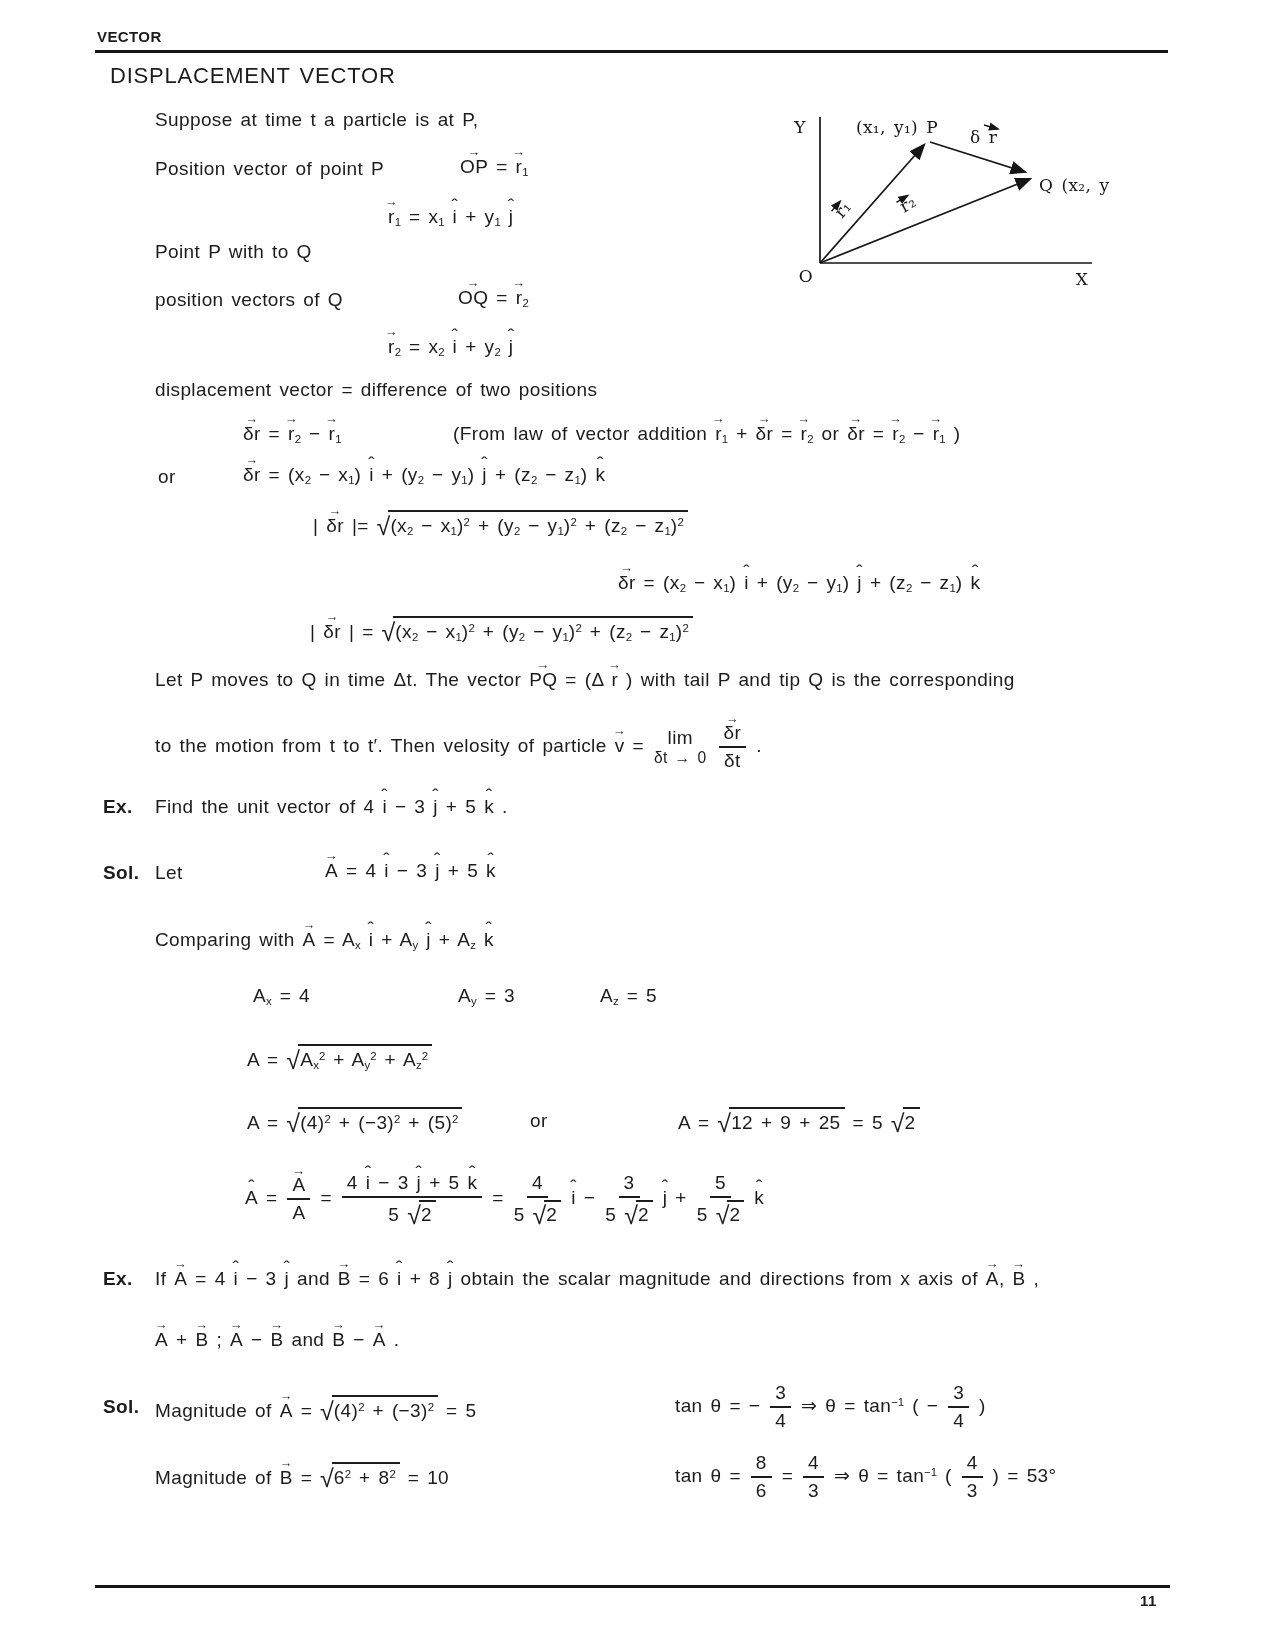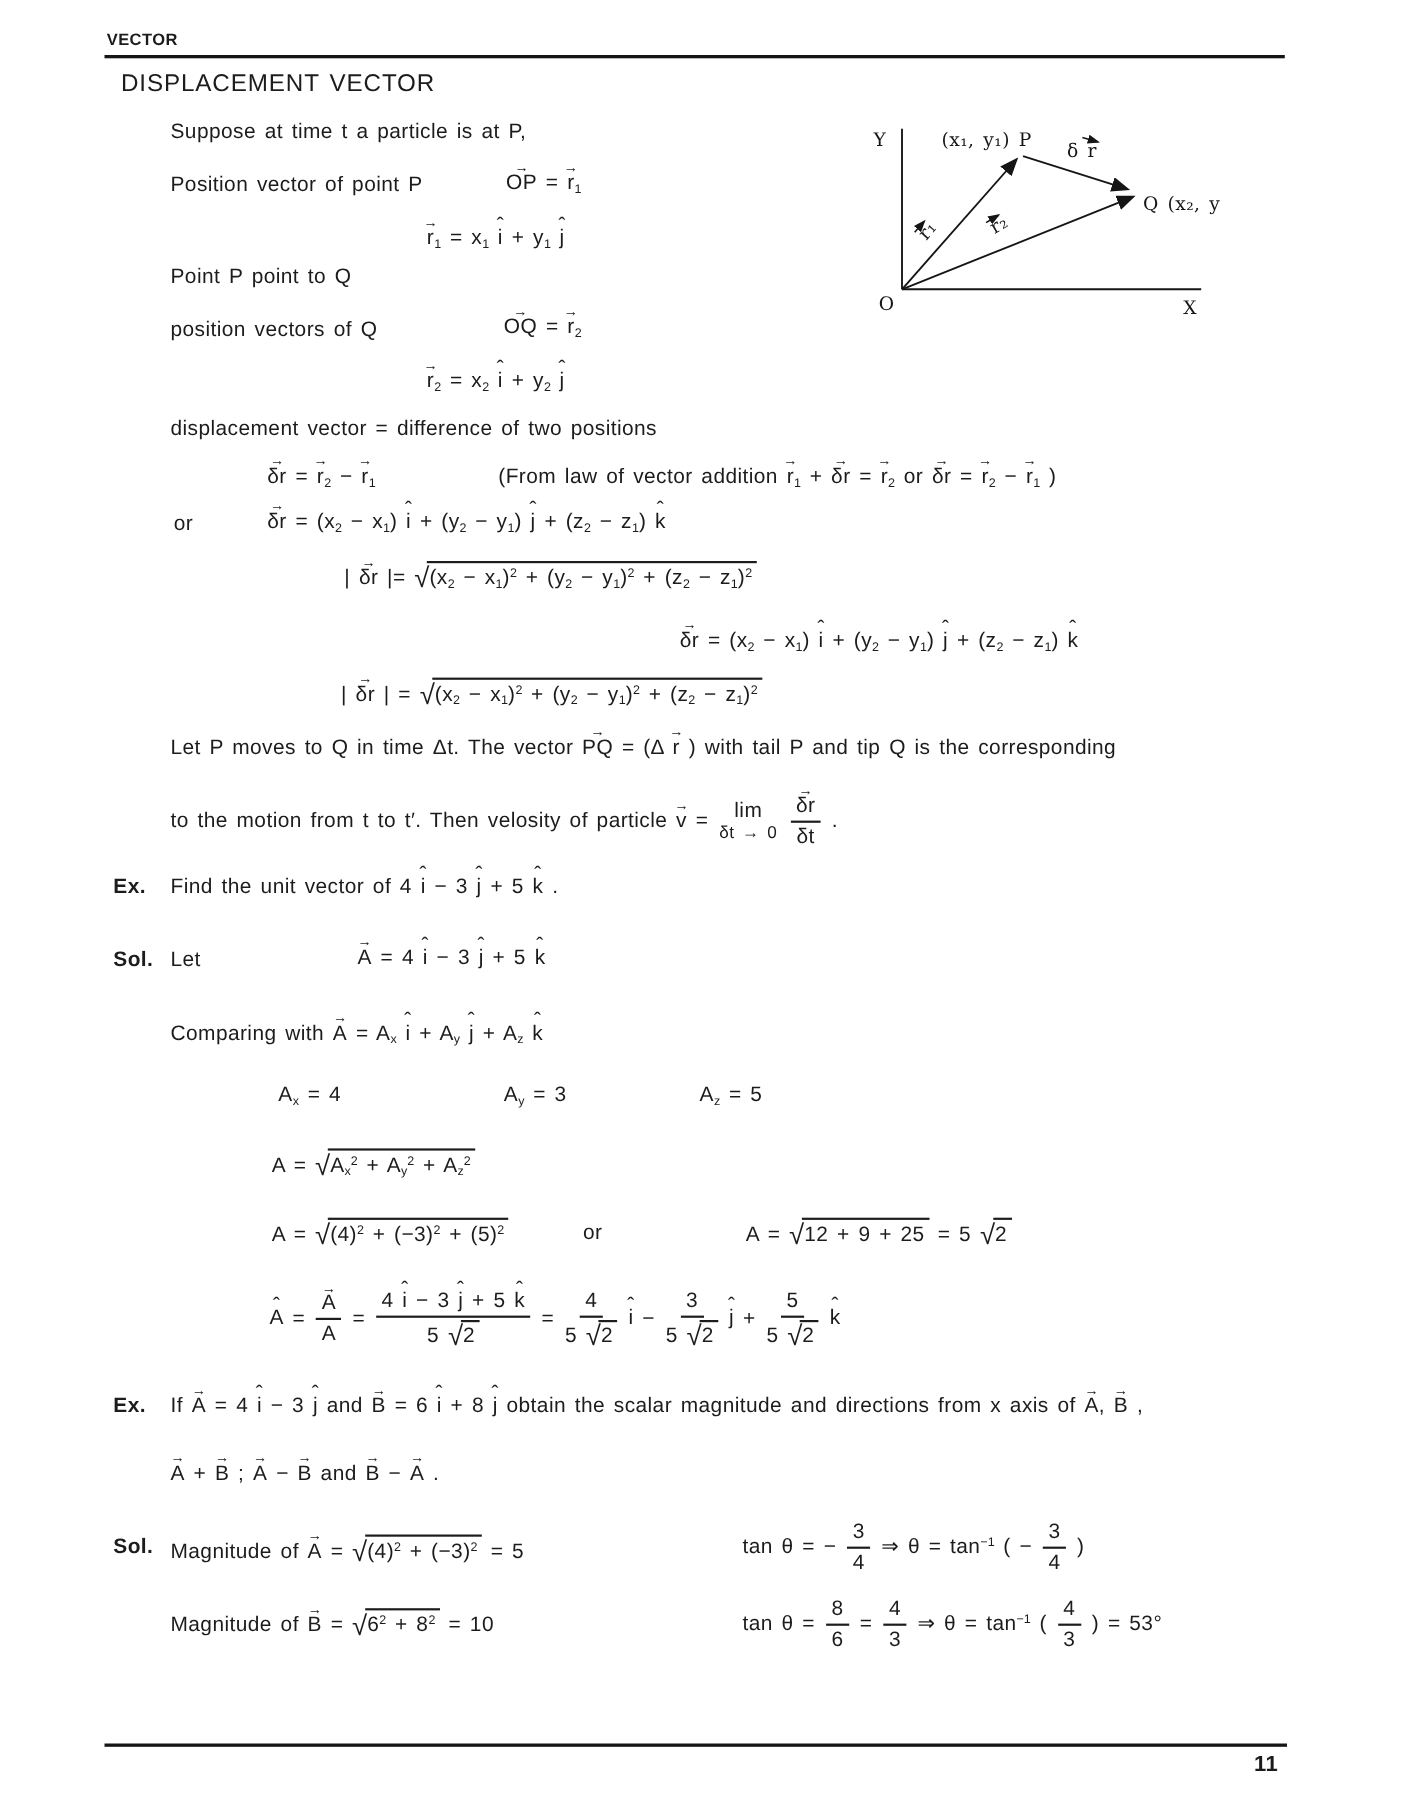--- a/index.html
+++ b/index.html
@@ -7,21 +7,21 @@
     position:relative;width:1275px;height:1650px;background:#fff;
     font-family:"Liberation Sans",sans-serif;color:#1c1c1c;
     font-size:19px;letter-spacing:0.02em;word-spacing:0.12em;
     overflow:hidden;
   }
   .piece{position:absolute;white-space:nowrap;line-height:1.25;}
   .bold{font-weight:bold;}
   .rule{position:absolute;background:#161616;}
   .hdr{font-size:15px;font-weight:bold;letter-spacing:0.4px;}
   .title{font-size:22px;font-weight:normal;letter-spacing:0.8px;}
-  .pgnum{font-size:20px;font-weight:bold;}
+  .pgnum{font-size:15px;font-weight:bold;}
   
   sub,sup{font-size:60%;line-height:0;letter-spacing:0;}
   sub{vertical-align:-0.3em;}
   sup{vertical-align:0.55em;}
   .vec{position:relative;display:inline-block;}
   .varr{position:absolute;left:50%;top:-0.72em;transform:translateX(-50%);font-size:0.68em;line-height:1;letter-spacing:0;}
   .hat{position:relative;display:inline-block;}
   .hcar{position:absolute;left:50%;top:-0.46em;transform:translateX(-50%);font-size:1em;line-height:1;}
   .sqrt{display:inline-block;white-space:nowrap;}
   .rad{font-size:1.32em;line-height:0.9;vertical-align:-0.12em;letter-spacing:0;}
@@ -75,21 +75,21 @@
     </g>
   </svg>
 
   <div class="piece" style="top:108px;left:155px">Suppose at time t a particle is at P,</div>
 
   <div class="piece" style="top:157px;left:155px">Position vector of point P</div>
   <div class="piece" style="top:155px;left:460px"><span class="vec"><span class="varr">→</span>OP</span> = <span class="vec"><span class="varr">→</span>r</span><sub>1</sub></div>
 
   <div class="piece" style="top:205px;left:388px"><span class="vec"><span class="varr">→</span>r</span><sub>1</sub> = x<sub>1</sub> <span class="hat"><span class="hcar">ˆ</span>i</span> + y<sub>1</sub> <span class="hat"><span class="hcar">ˆ</span>j</span></div>
 
-  <div class="piece" style="top:240px;left:155px">Point P point to Q</div>
+  <div class="piece" style="top:240px;left:155px">Point P with to Q</div>
 
   <div class="piece" style="top:288px;left:155px">position vectors of Q</div>
   <div class="piece" style="top:286px;left:458px"><span class="vec"><span class="varr">→</span>OQ</span> = <span class="vec"><span class="varr">→</span>r</span><sub>2</sub></div>
 
   <div class="piece" style="top:335px;left:388px"><span class="vec"><span class="varr">→</span>r</span><sub>2</sub> = x<sub>2</sub> <span class="hat"><span class="hcar">ˆ</span>i</span> + y<sub>2</sub> <span class="hat"><span class="hcar">ˆ</span>j</span></div>
 
   <div class="piece" style="top:378px;left:155px">displacement vector = difference of two positions</div>
 
   <div class="piece" style="top:422px;left:243px"><span class="vec"><span class="varr">→</span>δr</span> = <span class="vec"><span class="varr">→</span>r</span><sub>2</sub> − <span class="vec"><span class="varr">→</span>r</span><sub>1</sub></div>
   <div class="piece" style="top:422px;left:453px">(From law of vector addition  <span class="vec"><span class="varr">→</span>r</span><sub>1</sub> + <span class="vec"><span class="varr">→</span>δr</span> = <span class="vec"><span class="varr">→</span>r</span><sub>2</sub>  or  <span class="vec"><span class="varr">→</span>δr</span> = <span class="vec"><span class="varr">→</span>r</span><sub>2</sub> − <span class="vec"><span class="varr">→</span>r</span><sub>1</sub> )</div>
@@ -117,21 +117,21 @@
   <div class="piece" style="top:795px;left:155px">Find the unit vector of  4 <span class="hat"><span class="hcar">ˆ</span>i</span> − 3 <span class="hat"><span class="hcar">ˆ</span>j</span> + 5 <span class="hat"><span class="hcar">ˆ</span>k</span> .</div>
 
   <div class="piece bold" style="top:861px;left:103px">Sol.</div>
   <div class="piece" style="top:861px;left:155px">Let</div>
   <div class="piece" style="top:859px;left:325px"><span class="vec"><span class="varr">→</span>A</span> = 4 <span class="hat"><span class="hcar">ˆ</span>i</span> − 3 <span class="hat"><span class="hcar">ˆ</span>j</span> + 5 <span class="hat"><span class="hcar">ˆ</span>k</span></div>
 
   <div class="piece" style="top:928px;left:155px">Comparing with  <span class="vec"><span class="varr">→</span>A</span> = A<sub>x</sub> <span class="hat"><span class="hcar">ˆ</span>i</span> + A<sub>y</sub> <span class="hat"><span class="hcar">ˆ</span>j</span> + A<sub>z</sub> <span class="hat"><span class="hcar">ˆ</span>k</span></div>
 
   <div class="piece" style="top:984px;left:253px">A<sub>x</sub> = 4</div>
   <div class="piece" style="top:984px;left:458px">A<sub>y</sub> = 3</div>
-  <div class="piece" style="top:984px;left:636px">A<sub>z</sub> = 5</div>
+  <div class="piece" style="top:984px;left:600px">A<sub>z</sub> = 5</div>
 
   <div class="piece" style="top:1044px;left:247px">A = <span class="sqrt"><span class="rad">√</span><span class="vinc">A<sub>x</sub><sup>2</sup> + A<sub>y</sub><sup>2</sup> + A<sub>z</sub><sup>2</sup></span></span></div>
 
   <div class="piece" style="top:1107px;left:247px">A = <span class="sqrt"><span class="rad">√</span><span class="vinc">(4)<sup>2</sup> + (−3)<sup>2</sup> + (5)<sup>2</sup></span></span></div>
   <div class="piece" style="top:1109px;left:530px">or</div>
   <div class="piece" style="top:1107px;left:678px">A = <span class="sqrt"><span class="rad">√</span><span class="vinc">12 + 9 + 25</span></span>  = 5 <span class="sqrt"><span class="rad">√</span><span class="vinc">2</span></span></div>
 
   <div class="piece" style="top:1172px;left:245px"><span class="hat"><span class="hcar">ˆ</span>A</span> = <span class="frac">
         <span class="ftop"><span class="vec"><span class="varr">→</span>A</span></span>
         <span class="fbot">A</span>

